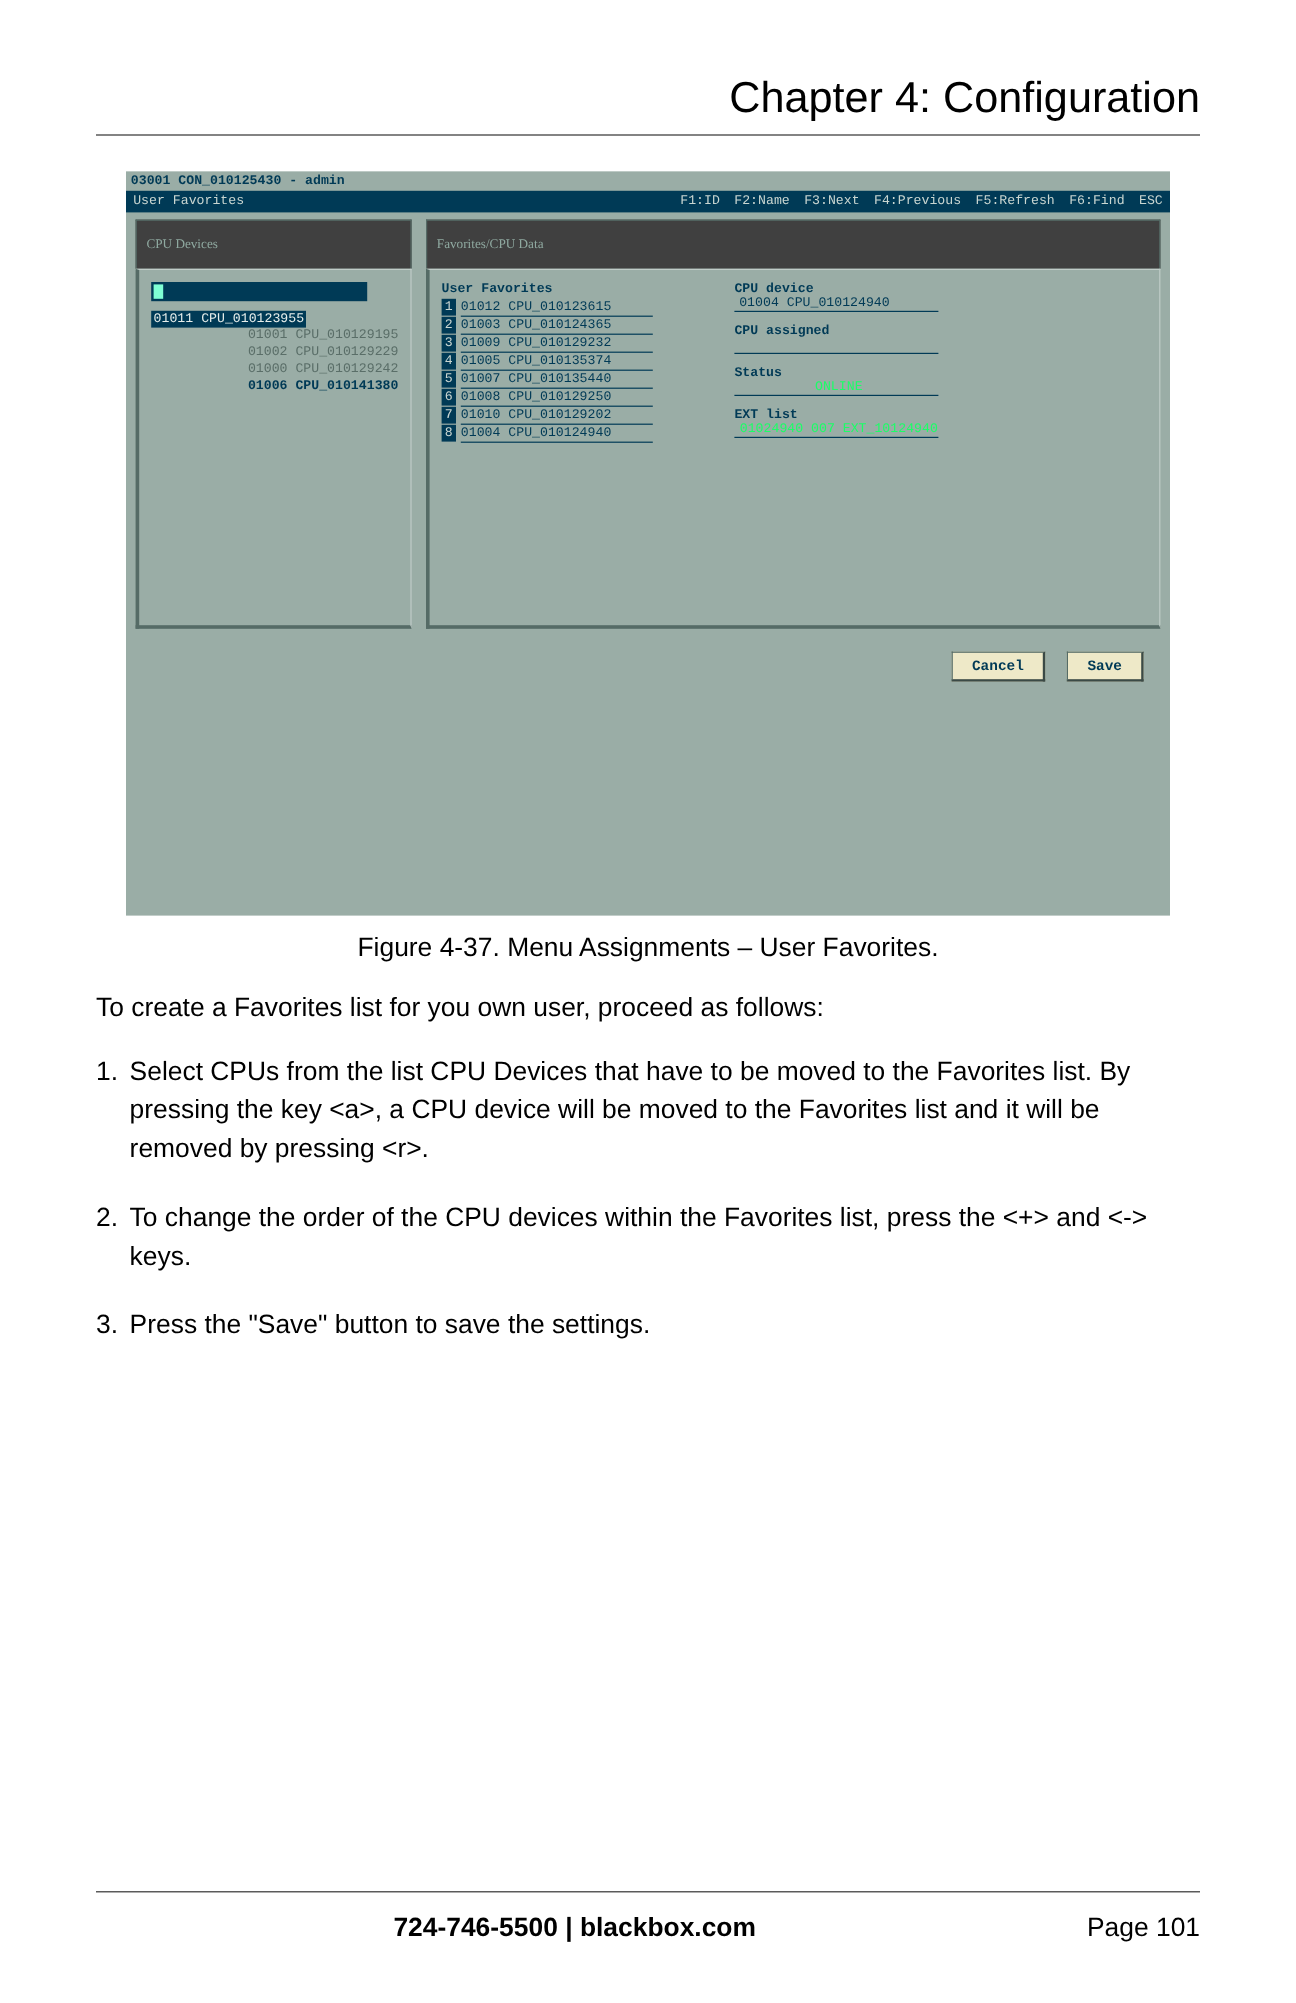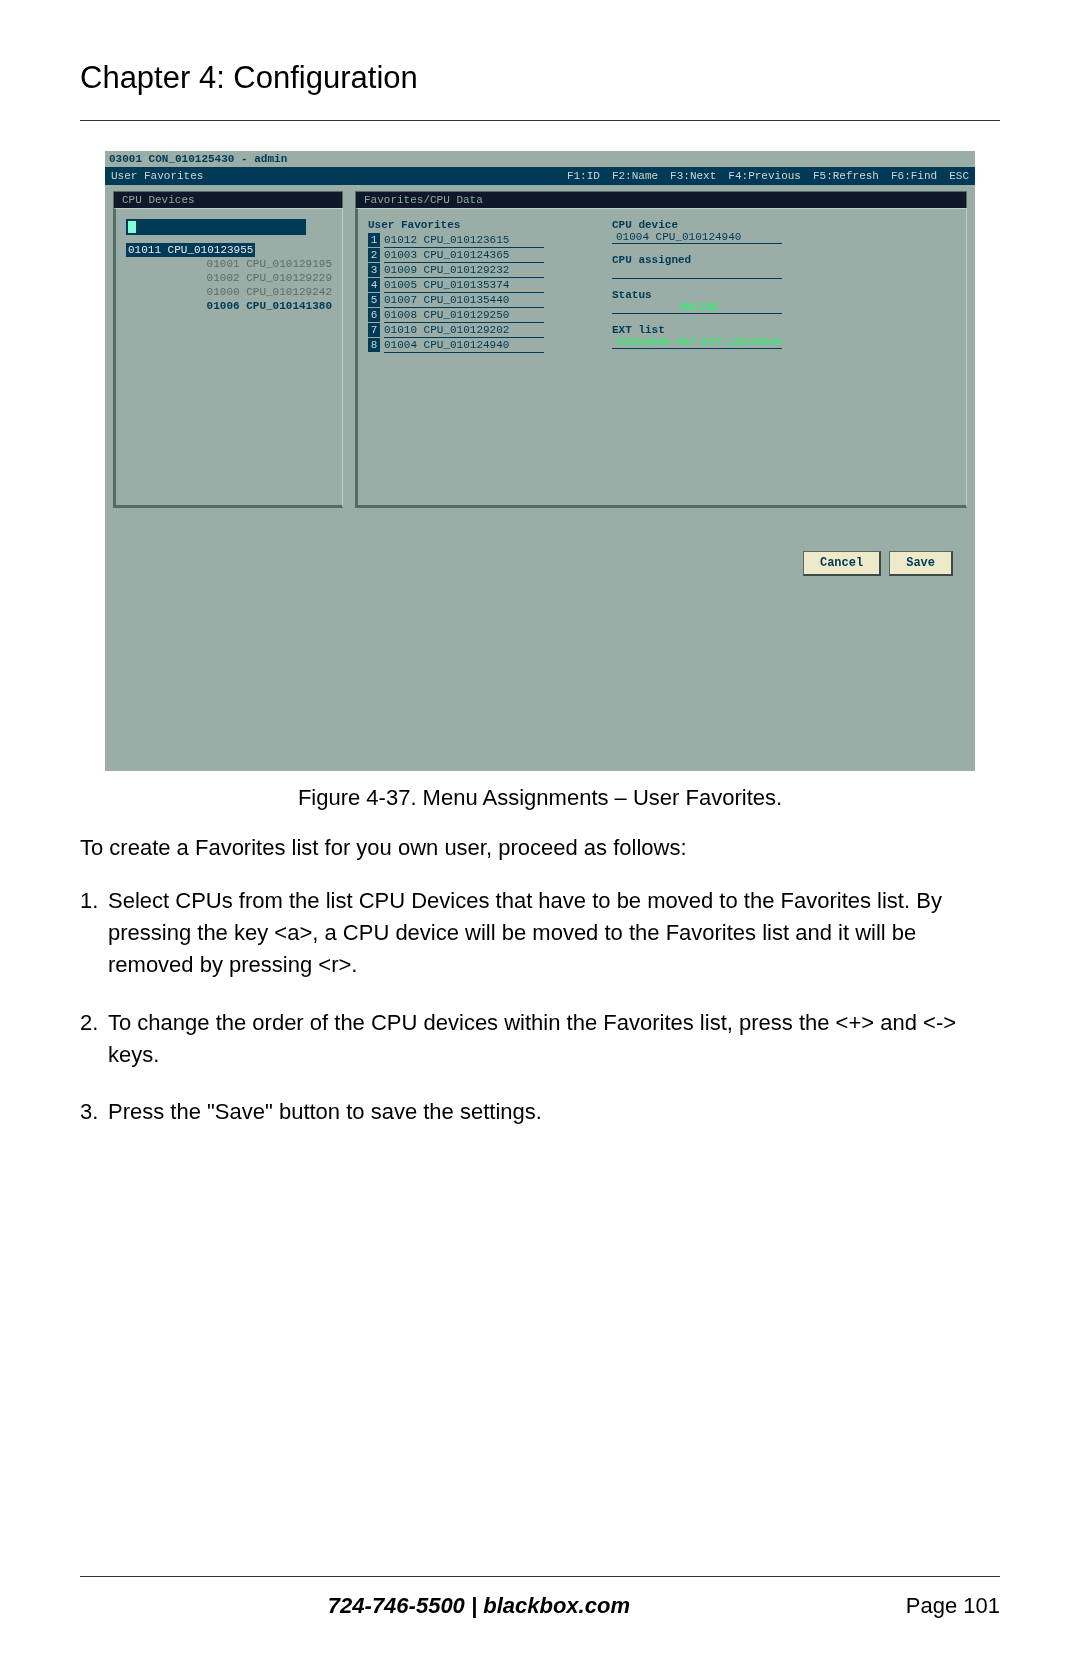--- a/index.html
+++ b/index.html
@@ -6,24 +6,24 @@
   body {
     width: 1080px;
     height: 1669px;
     background: #fff;
     font-family: Arial, Helvetica, sans-serif;
     color: #000;
     position: relative;
     padding: 60px 80px 0 80px;
   }
   .chapter-header {
-    text-align: left;
-    font-size: 31px;
+    text-align: right;
+    font-size: 36px;
     font-weight: 400;
-    padding-bottom: 24px;
+    padding-bottom: 10px;
     border-bottom: 1px solid #333;
     margin-bottom: 30px;
   }
   
   .screenshot {
     width: 870px;
     height: 620px;
     margin: 0 auto 10px auto;
     background: #9aada6;
     position: relative;
@@ -49,26 +49,27 @@
   }
   .menu-left { flex: 0 0 auto; }
   .menu-right { margin-left: auto; display: flex; gap: 12px; }
   .menu-right span { color: #c9d6d1; }
   .panels {
     display: flex;
     gap: 12px;
     padding: 6px 8px 0 8px;
   }
   .panel-title {
-    background: #0f172a;
+    background: #404040;
     color: #8fa9a0;
-    padding: 2px 8px;
+    padding: 14px 8px;
     font-size: 11px;
     border: 1px solid #556b66;
     border-bottom: none;
+    font-family: Liberation Serif, serif;
   }
   .panel-body {
     background: #9aada6;
     border-left: 3px solid #556b66;
     border-bottom: 3px solid #556b66;
     border-right: 1px solid #c0ccc8;
     border-top: 1px solid #c0ccc8;
     padding: 10px 10px 10px 10px;
     min-height: 300px;
   }
@@ -138,21 +139,21 @@
     display: inline-block;
     min-width: 170px;
     padding-left: 4px;
   }
   .info-val.green { color: #1aff66; text-align: center; }
   .btn-row {
     position: absolute;
     right: 22px;
     top: 400px;
     display: flex;
-    gap: 8px;
+    gap: 18px;
   }
   .tbtn {
     background: #eee9c8;
     color: #003a56;
     font-weight: bold;
     padding: 4px 16px;
     border: 1px solid #556b66;
     border-right: 2px solid #3b4a46;
     border-bottom: 2px solid #3b4a46;
     font-size: 12px;
@@ -195,21 +196,20 @@
     border-top: 1px solid #333;
     padding-top: 16px;
     display: flex;
     align-items: center;
     font-size: 22px;
   }
   .page-footer .contact {
     flex: 1;
     text-align: center;
     font-weight: bold;
-    font-style: italic;
   }
   .page-footer .page {
     flex: 0 0 auto;
     margin-left: 28px;
   }
 </style>
 </head>
 <body>
 
 <div class="chapter-header">Chapter 4: Configuration</div>

